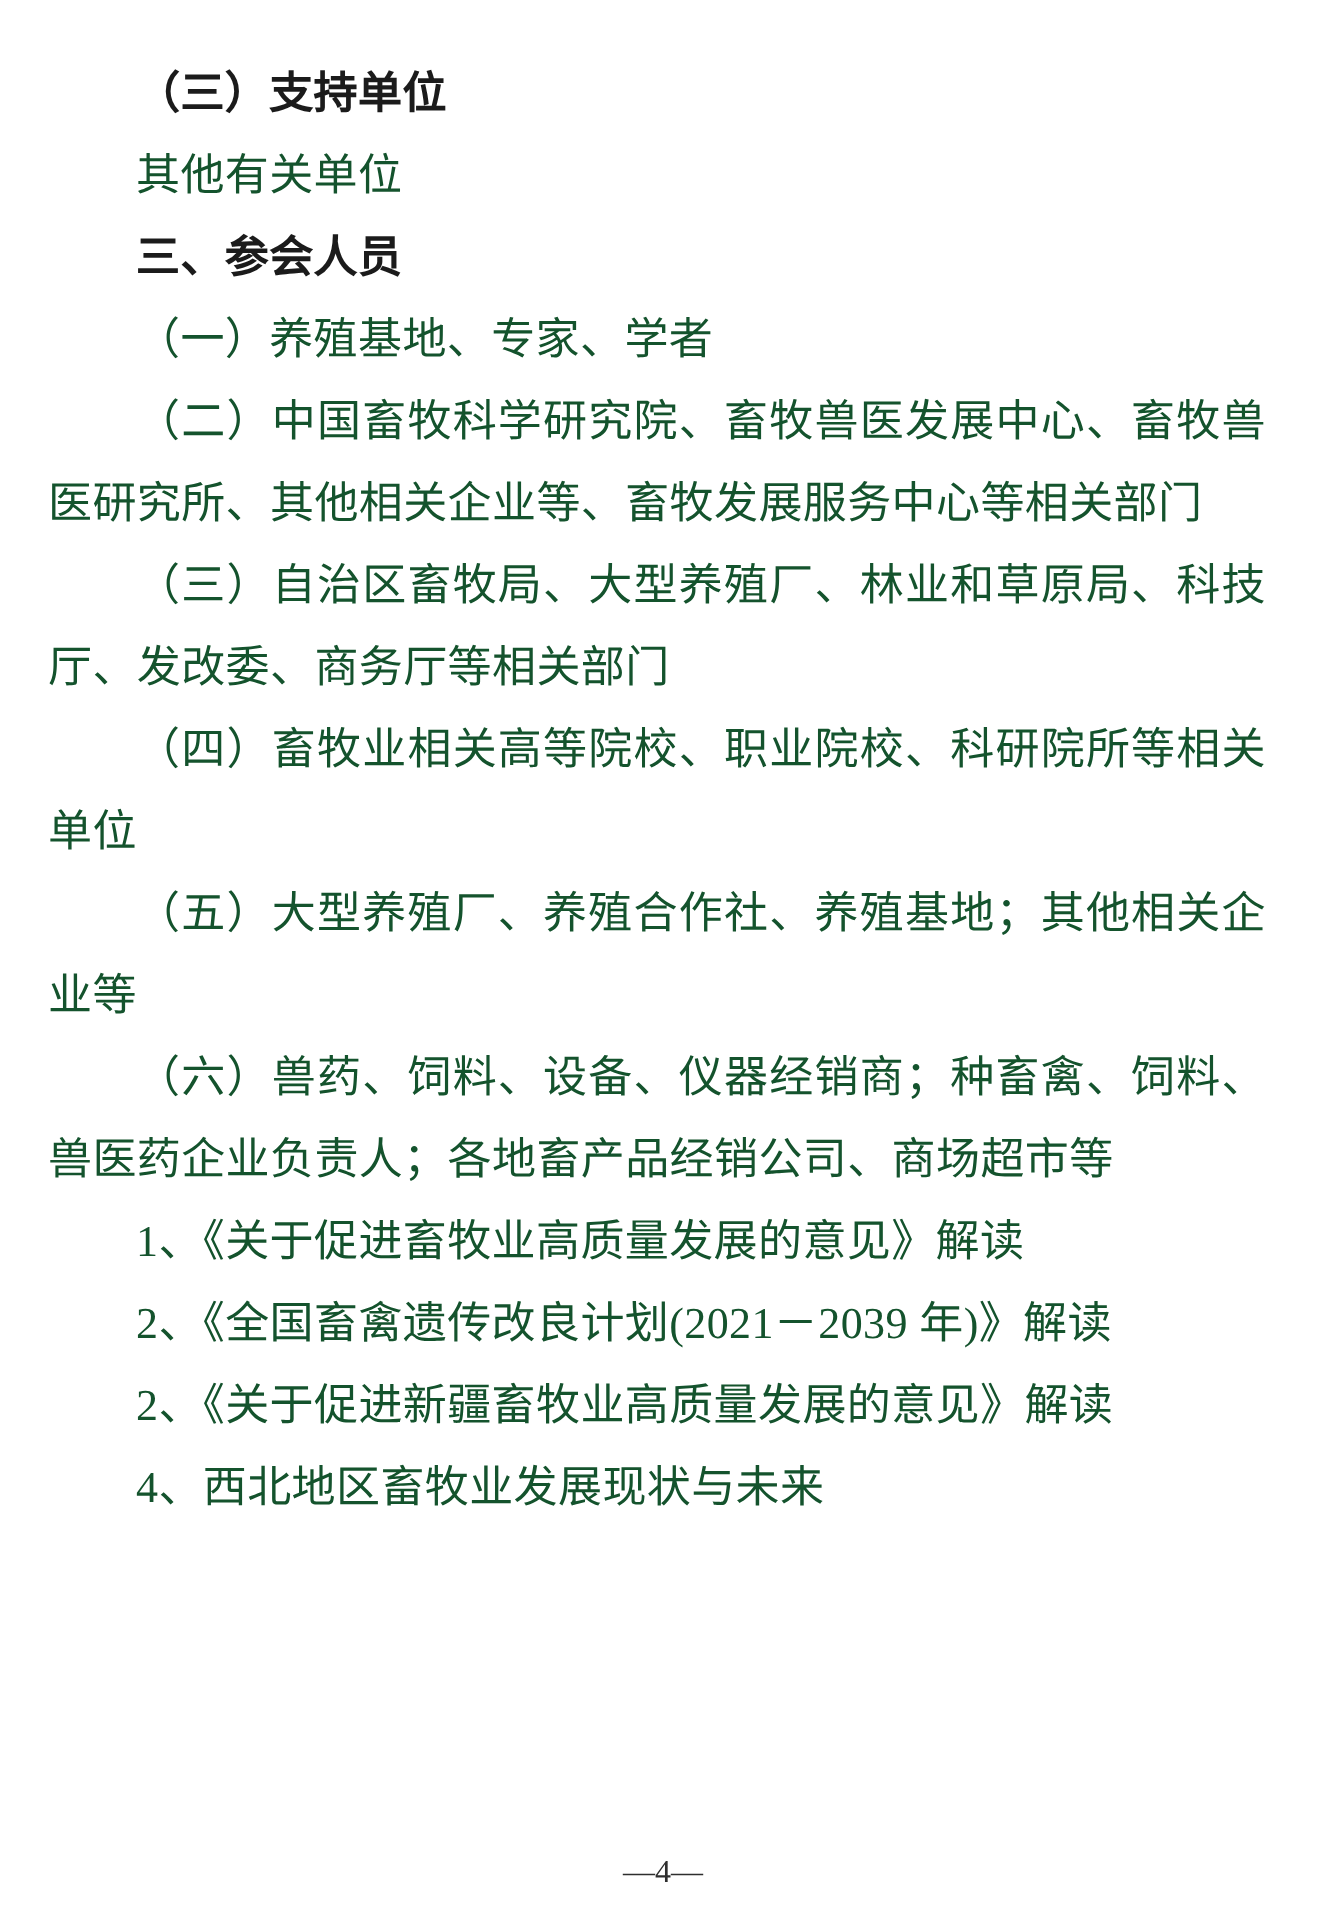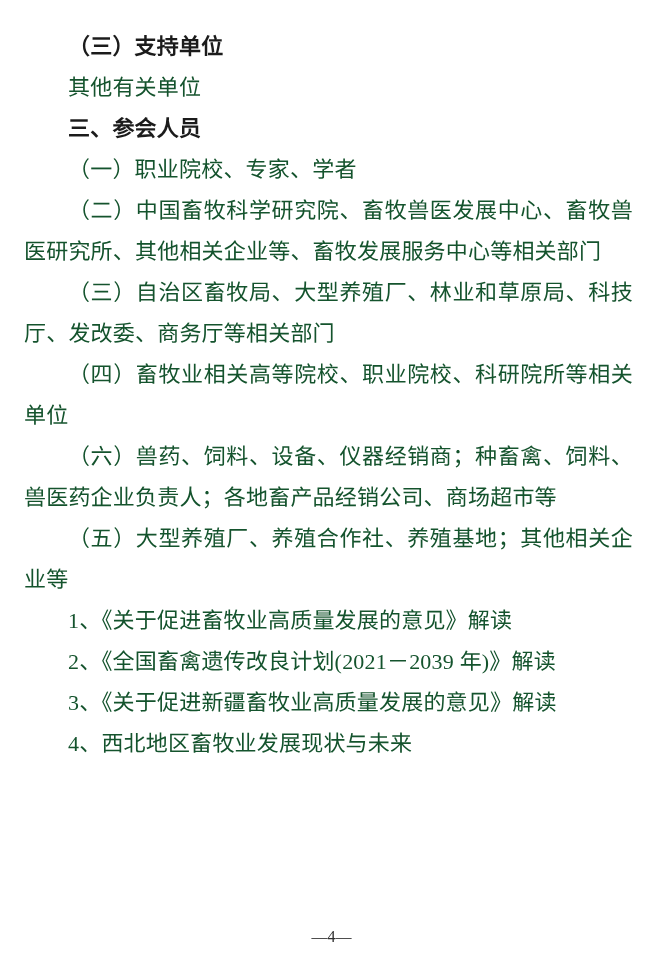--- a/index.html
+++ b/index.html
@@ -52,25 +52,25 @@
   }
 </style>
 </head>
 <body>
 
 <div class="page">
   <div class="content">
     <p class="para heading">（三）支持单位</p>
     <p class="para">其他有关单位</p>
     <p class="para heading">三、参会人员</p>
-    <p class="para">（一）职业院校、专家、学者</p>
+    <p class="para">（一）养殖基地、专家、学者</p>
     <p class="para">（二）中国畜牧科学研究院、畜牧兽医发展中心、畜牧兽医研究所、其他相关企业等、畜牧发展服务中心等相关部门</p>
     <p class="para">（三）自治区畜牧局、大型养殖厂、林业和草原局、科技厅、发改委、商务厅等相关部门</p>
     <p class="para">（四）畜牧业相关高等院校、职业院校、科研院所等相关单位</p>
+    <p class="para">（五）大型养殖厂、养殖合作社、养殖基地；其他相关企业等</p>
     <p class="para">（六）兽药、饲料、设备、仪器经销商；种畜禽、饲料、兽医药企业负责人；各地畜产品经销公司、商场超市等</p>
-    <p class="para">（五）大型养殖厂、养殖合作社、养殖基地；其他相关企业等</p>
     <p class="para">1、《关于促进畜牧业高质量发展的意见》解读</p>
     <p class="para">2、《全国畜禽遗传改良计划(2021－2039 年)》解读</p>
-    <p class="para">3、《关于促进新疆畜牧业高质量发展的意见》解读</p>
+    <p class="para">2、《关于促进新疆畜牧业高质量发展的意见》解读</p>
     <p class="para">4、西北地区畜牧业发展现状与未来</p>
   </div>
   <div class="footer">—4—</div>
 </div>
 
 </body></html>

